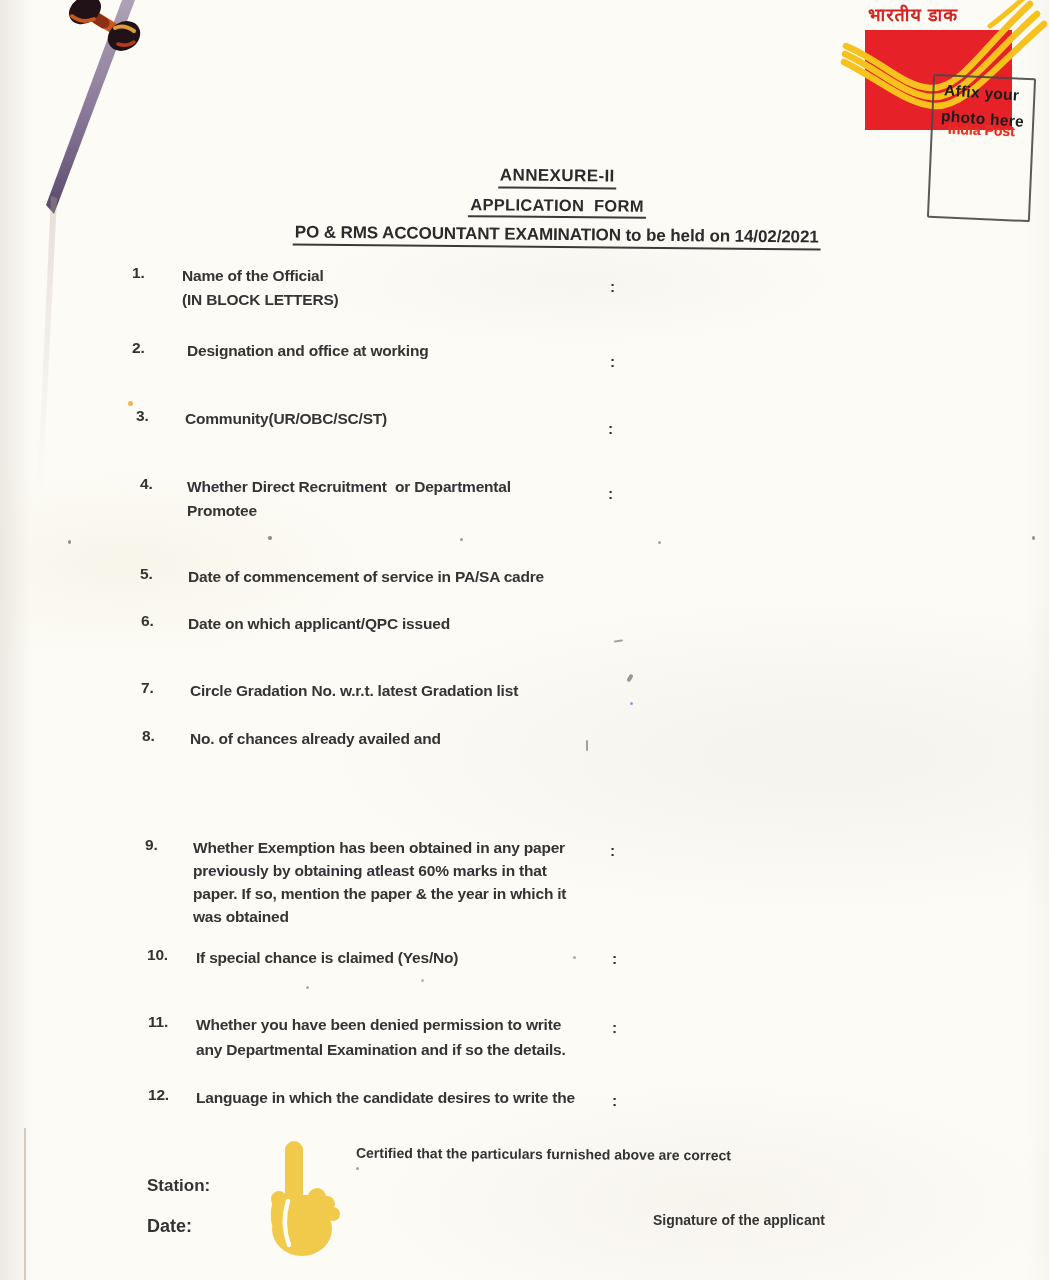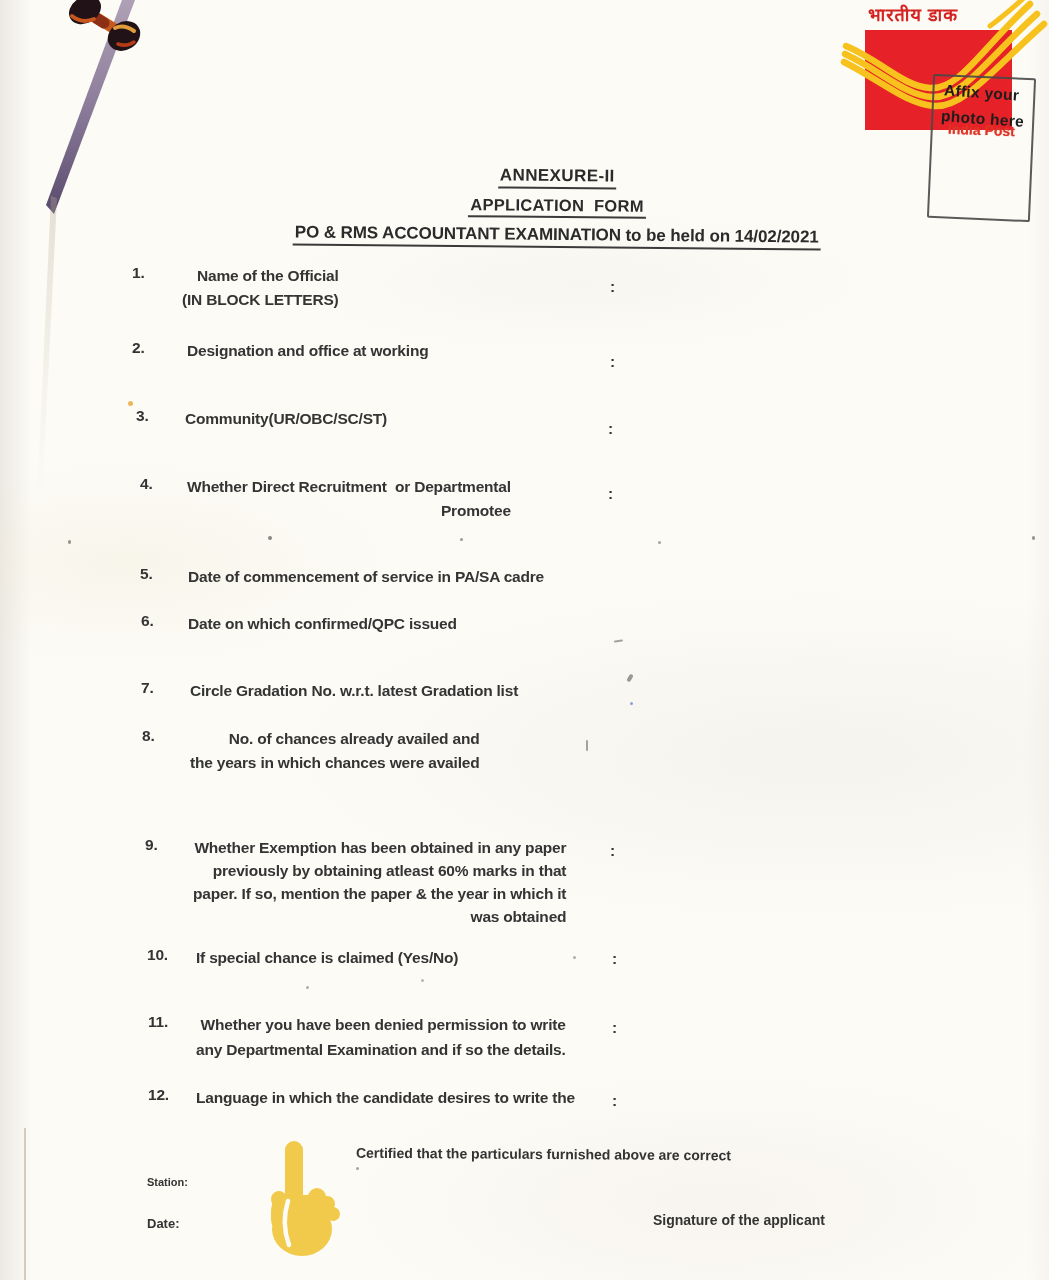--- a/index.html
+++ b/index.html
@@ -22,28 +22,28 @@
   .h-line span{display:inline-block;border-bottom:2px solid #3a3a3a;padding:0 2px 1px 2px;
     font-weight:700;white-space:pre;}
   .h1 span{font-size:17px;letter-spacing:.4px;}
   .h2 span{font-size:16.5px;letter-spacing:.3px;}
   .h3 span{font-size:17px;letter-spacing:-.1px;}
   
   .row{position:absolute;left:0;width:1049px;font-size:15.5px;font-weight:700;
     color:#343434;letter-spacing:-.2px;}
   .row .num{position:absolute;top:0;}
   .row .lines{position:absolute;top:0;}
-  .row .line{line-height:24px;white-space:pre;text-align:right;}
+  .row .line{line-height:24px;white-space:pre;}
   .row.tight .line{line-height:23px;}
   .row .colon{position:absolute;left:610px;}
   
   .foot{position:absolute;font-weight:700;color:#333;}
   .certification{left:356px;top:1146px;font-size:14px;transform:rotate(.4deg);letter-spacing:0;}
-  .station{left:147px;top:1176px;font-size:11px;}
-  .date{left:147px;top:1216px;font-size:13px;}
+  .station{left:147px;top:1176px;font-size:17px;}
+  .date{left:147px;top:1216px;font-size:18px;}
   .signature{left:653px;top:1212px;font-size:14px;}
   
   .logo-svg{position:absolute;left:830px;top:-2px;z-index:1;}
   .hindi{position:absolute;left:860px;top:2px;width:106px;text-align:center;z-index:2;
     font-size:18px;font-weight:700;color:#d42321;letter-spacing:1px;white-space:nowrap;}
   .photo-box{position:absolute;left:930px;top:76px;width:99px;height:140px;
     border:2px solid rgba(72,72,72,.9);border-radius:2px;transform:rotate(2.5deg);
     background:transparent;z-index:3;}
   .affix1{position:absolute;left:944px;top:84px;font-size:15.5px;font-weight:700;color:#1d1d1d;
     transform:rotate(4deg);z-index:5;white-space:nowrap;letter-spacing:.3px;}
@@ -144,36 +144,35 @@
   <div class="row" style="top:565px">
     <span class="num" style="left:140px">5.</span>
     <div class="lines" style="left:188px">
       <div class="line">Date of commencement of service in PA/SA cadre</div>
     </div>
   </div>
 
   <div class="row" style="top:612px">
     <span class="num" style="left:141px">6.</span>
     <div class="lines" style="left:188px">
-      <div class="line">Date on which confirmed/QPC issued</div>
+      <div class="line">Date on which applicant/QPC issued</div>
     </div>
   </div>
 
   <div class="row" style="top:679px">
     <span class="num" style="left:141px">7.</span>
     <div class="lines" style="left:190px">
       <div class="line">Circle Gradation No. w.r.t. latest Gradation list</div>
     </div>
   </div>
 
   <div class="row" style="top:727px">
     <span class="num" style="left:142px">8.</span>
     <div class="lines" style="left:190px">
       <div class="line">No. of chances already availed and</div>
-      <div class="line">the years in which chances were availed</div>
     </div>
   </div>
 
   <div class="row tight" style="top:836px">
     <span class="num" style="left:145px">9.</span>
     <div class="lines" style="left:193px">
       <div class="line">Whether Exemption has been obtained in any paper</div>
       <div class="line">previously by obtaining atleast 60% marks in that</div>
       <div class="line">paper. If so, mention the paper &amp; the year in which it</div>
       <div class="line">was obtained</div>

